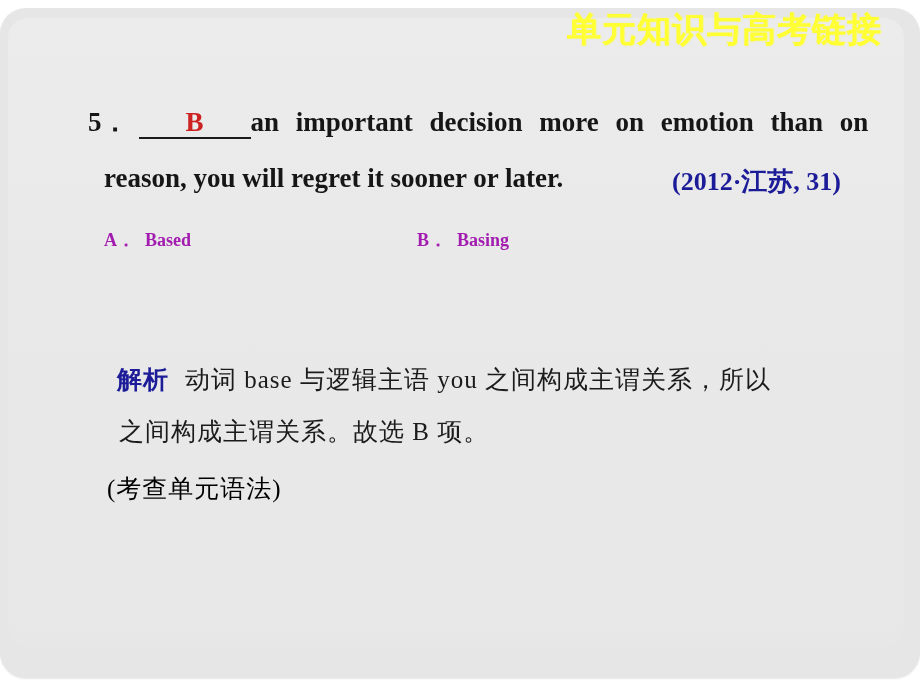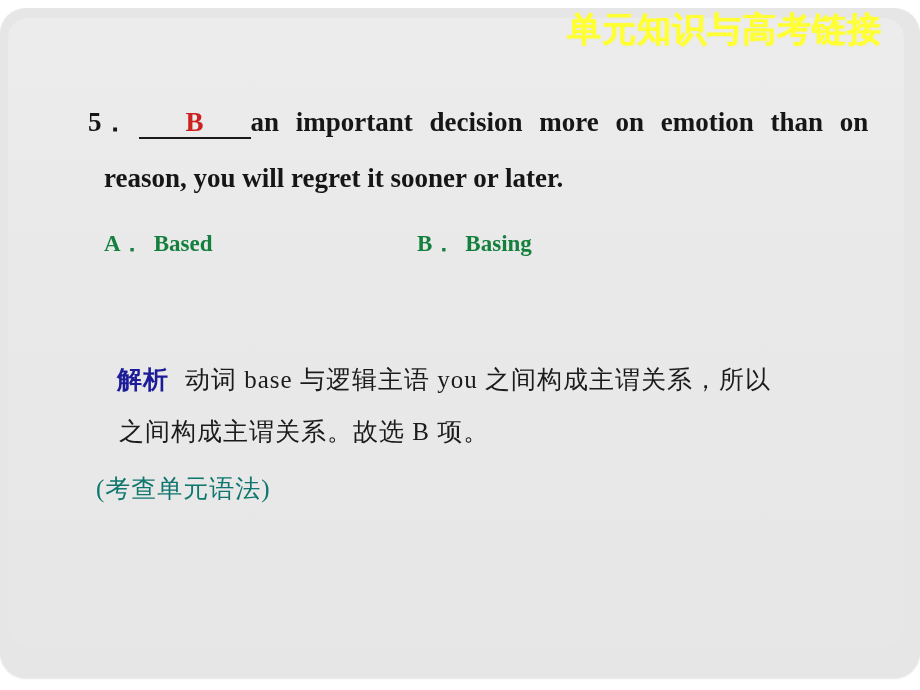--- a/index.html
+++ b/index.html
@@ -143,22 +143,22 @@
     width: 700px;
   }
   .opt-row {
     position: relative;
     height: 60px;
   }
   .opt {
     position: absolute;
     top: 0;
     font-weight: bold;
-    font-size: 23px;
-    color: #15803d;
+    font-size: 18px;
+    color: #a21caf;
     white-space: nowrap;
   }
   .opt .lbl { margin-right: 10px; }
   .opt-col-a { left: 0px; }
   .opt-col-b { left: 313px; text-align: right; }
 
   .analysis {
     position: absolute;
     left: 102px;
     top: 352px;
@@ -180,24 +180,24 @@
   }
   .analysis-line-2 {
     position: absolute;
     left: 2px;
     top: 52px;
     white-space: nowrap;
   }
 
   .footnote {
     position: absolute;
-    left: 96px;
+    left: 107px;
     top: 472px;
     font-size: 25px;
-    color: #0f766e;
+    color: #000000;
     letter-spacing: 1px;
     white-space: nowrap;
   }
 </style>
 </head>
 <body>
 
 <div class="slide-root">
 
   <div class="page-card">
@@ -209,20 +209,21 @@
   </div>
 
   <div class="content">
 
     <div class="q-line1">
       <span class="q-num">5．</span><span class="blank"><span class="blank-answer">B</span></span><span class="q-tail">an important decision more on emotion than on</span>
     </div>
 
     <div class="q-line2">
       <span>reason, you will regret it sooner or later.</span>
+      <span class="source">(2012·江苏, 31)</span>
     </div>
 
     <div class="options">
       <div class="opt-row">
         <div class="opt opt-col-a">
           <span class="lbl">A．</span><span>Based</span>
         </div>
         <div class="opt opt-col-b">
           <span class="lbl">B．</span><span>Basing</span>
         </div>

